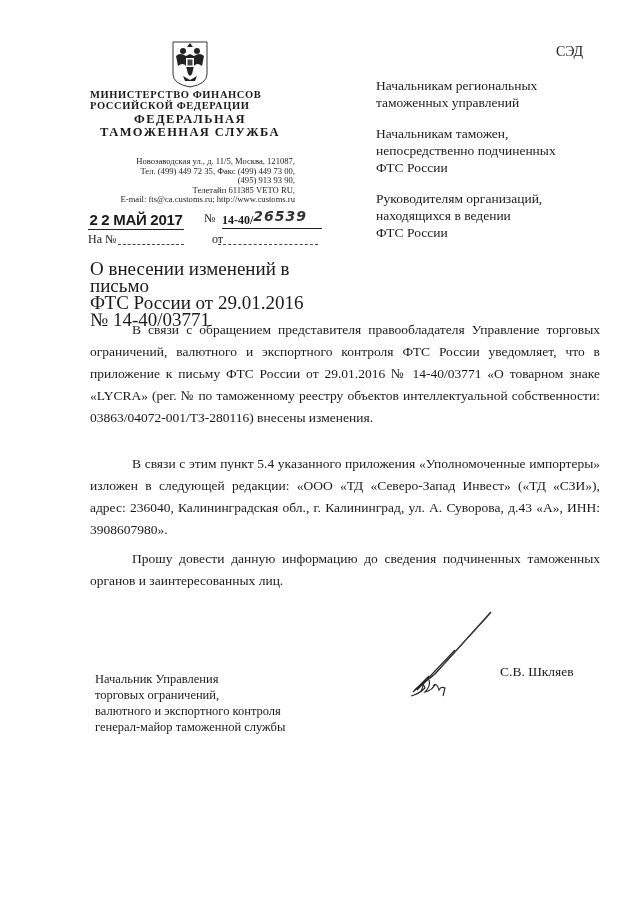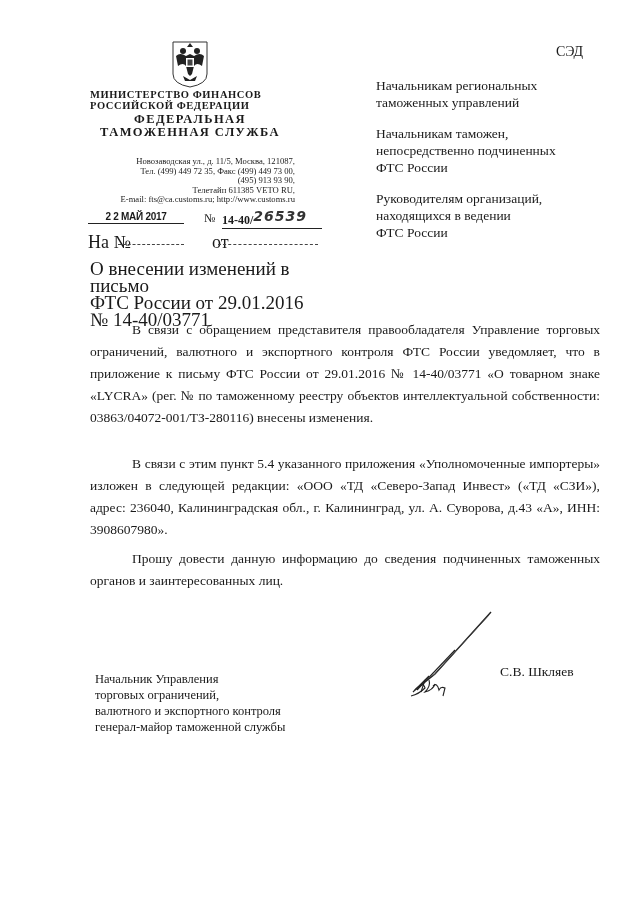--- a/index.html
+++ b/index.html
@@ -19,33 +19,33 @@
     font-weight: bold; font-size: 12.5px; line-height: 13px; letter-spacing: 1.4px;
   }
   .contacts {
     left: 90px; top: 157px; width: 205px; text-align: right;
     font-size: 8.6px; line-height: 9.6px;
   }
   .reg-line1 { left: 88px; top: 211px; width: 230px; height: 18px; font-size: 12px; }
   .date-field {
     position: absolute; left: 0; top: 0; width: 96px; border-bottom: 1px solid #222;
     text-align: center; font-family: "Liberation Sans", sans-serif; font-weight: bold;
-    font-size: 10px; letter-spacing: -0.3px; padding-bottom: 1px;
+    font-size: 15px; letter-spacing: -0.3px; padding-bottom: 1px;
   }
   .num-label { position: absolute; left: 116px; top: 0; font-size: 12px; }
   .num-field {
     position: absolute; left: 134px; top: 0; width: 100px; border-bottom: 1px solid #222;
     font-size: 12px;
     font-weight: bold;
   }
   .handwritten {
     font-family: "DejaVu Sans", sans-serif; font-style: italic; font-size: 14px;
     color: #333; letter-spacing: 1px; position: relative; top: -3px;
   }
-  .reg-line2 { left: 88px; top: 232px; width: 230px; height: 16px; font-size: 18px; }
+  .reg-line2 { left: 88px; top: 232px; width: 230px; height: 16px; font-size: 12px; }
   .na-label { position: absolute; left: 0; top: 0; }
   .na-field { position: absolute; left: 30px; top: 12px; width: 66px; border-bottom: 1px dashed #444; }
   .ot-label { position: absolute; left: 124px; top: 0; }
   .ot-field { position: absolute; left: 130px; top: 12px; width: 100px; border-bottom: 1px dashed #444; }
 
   
   .sed { left: 556px; top: 44px; font-size: 14px; }
   .addressee { left: 376px; width: 220px; font-size: 13.5px; line-height: 17px; }
   .addr1 { top: 77px; }
   .addr2 { top: 125px; }

